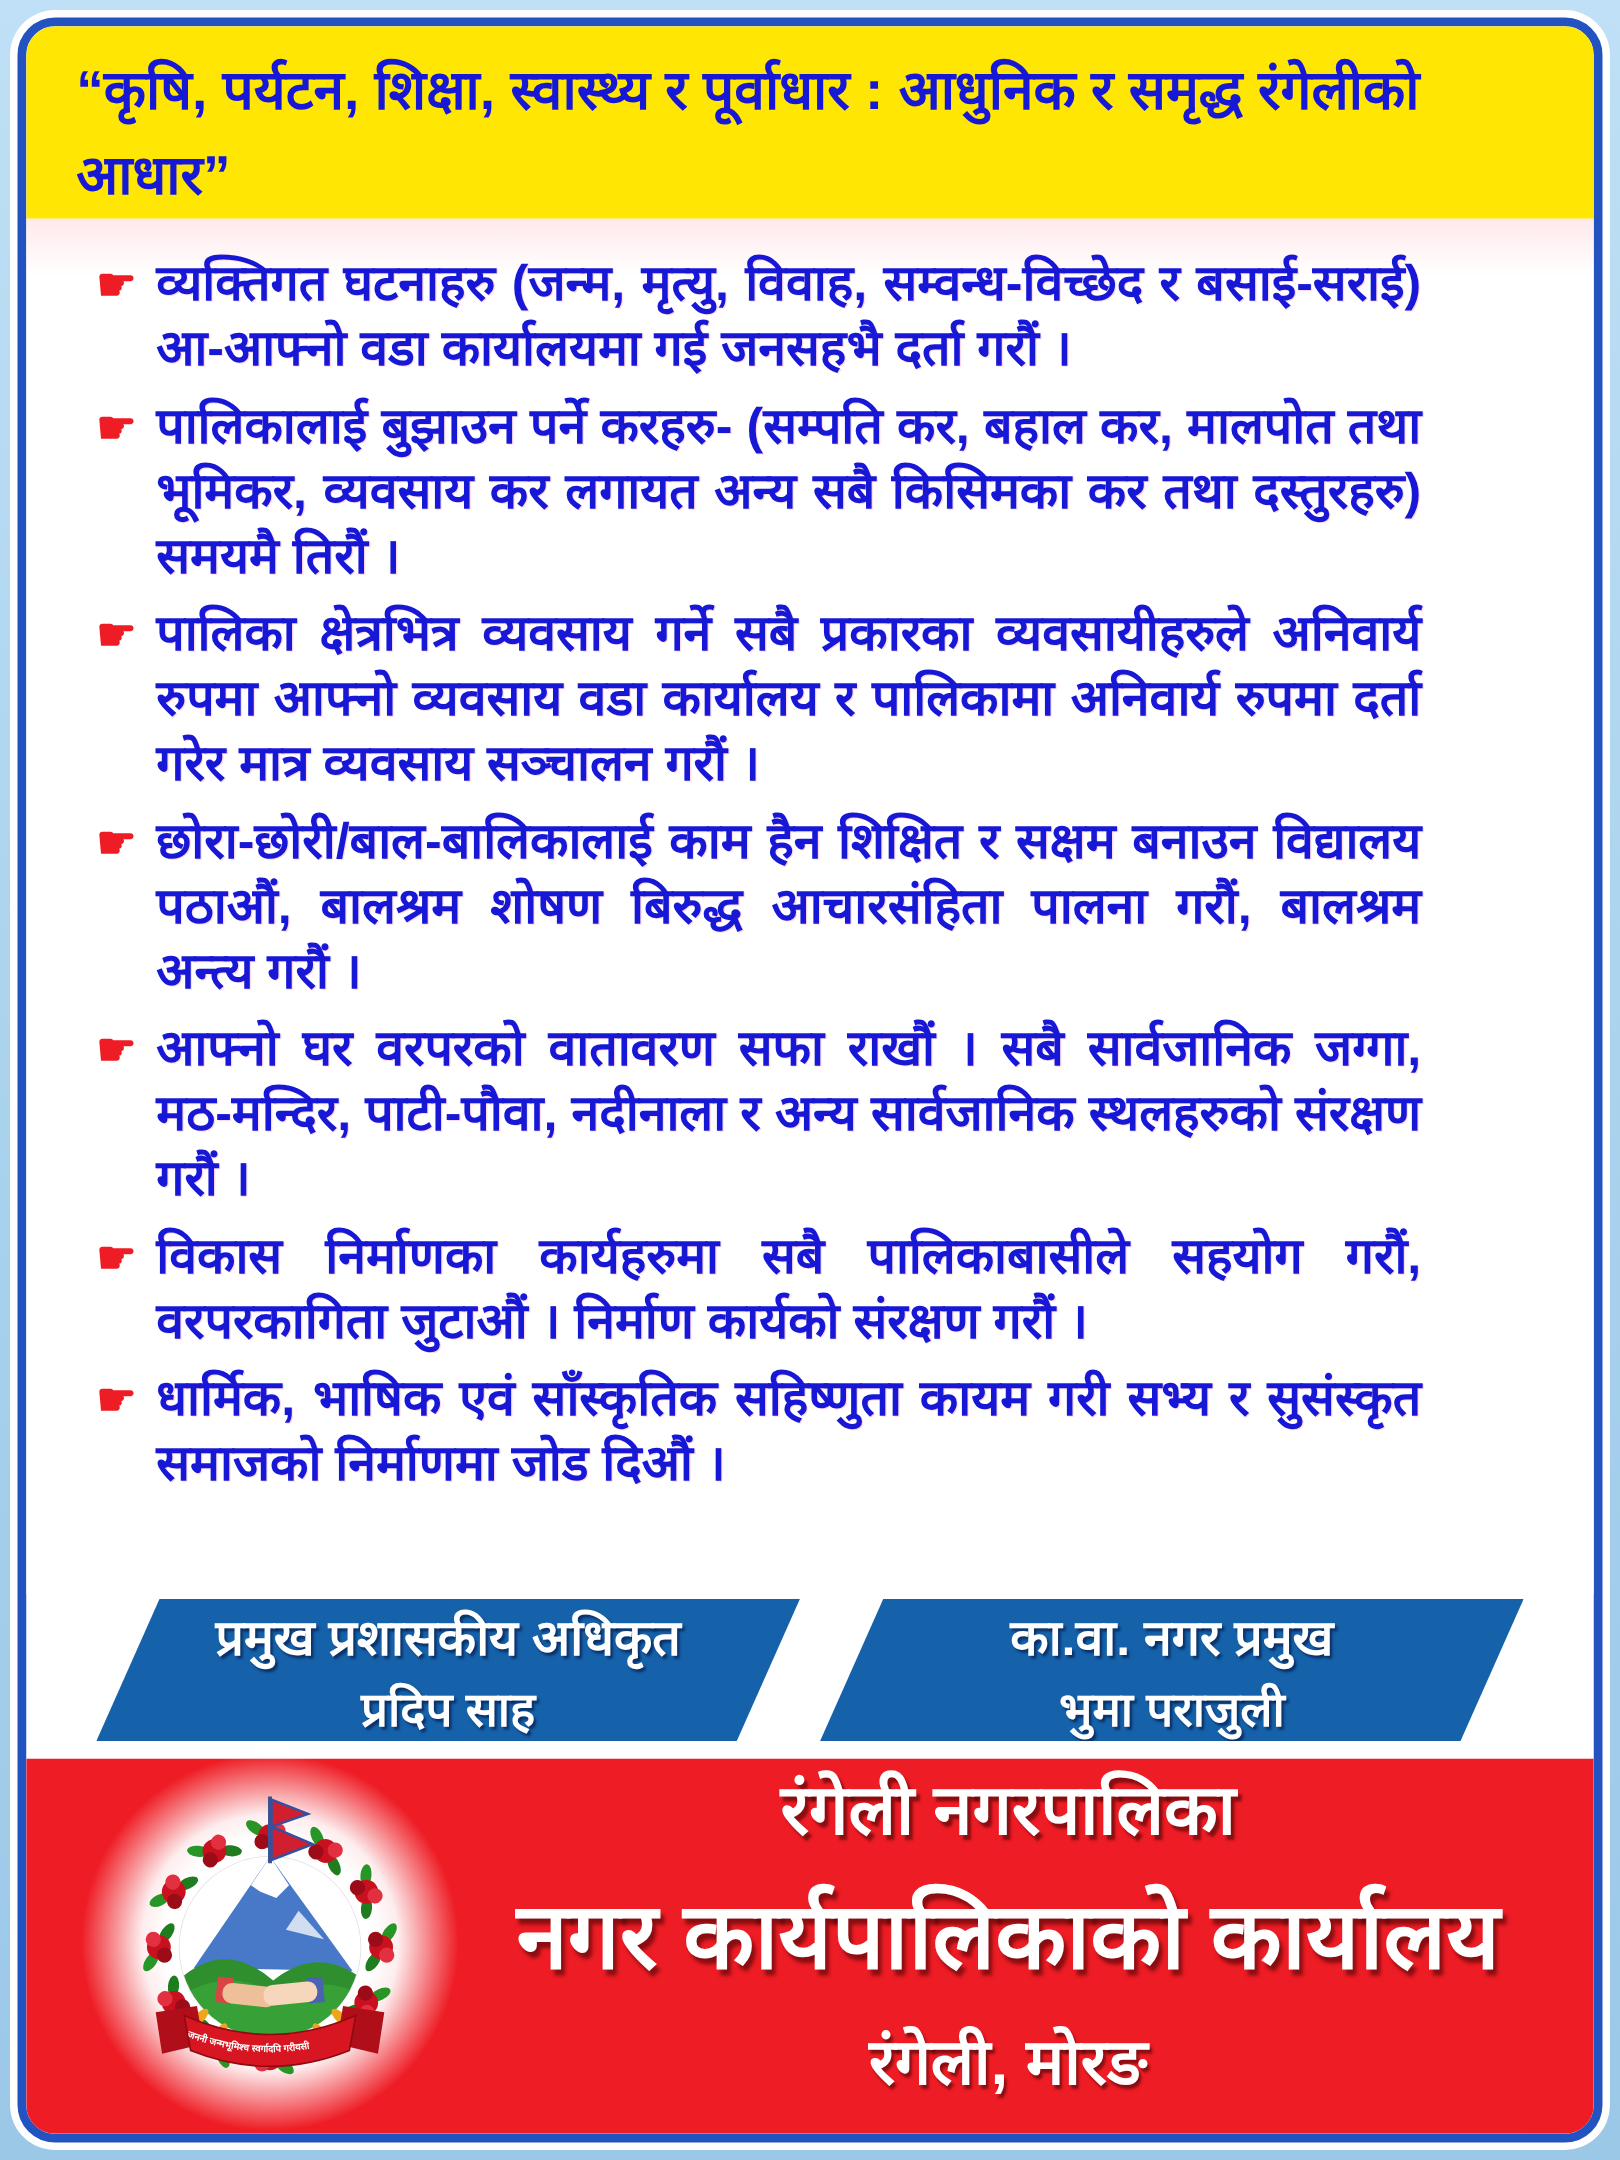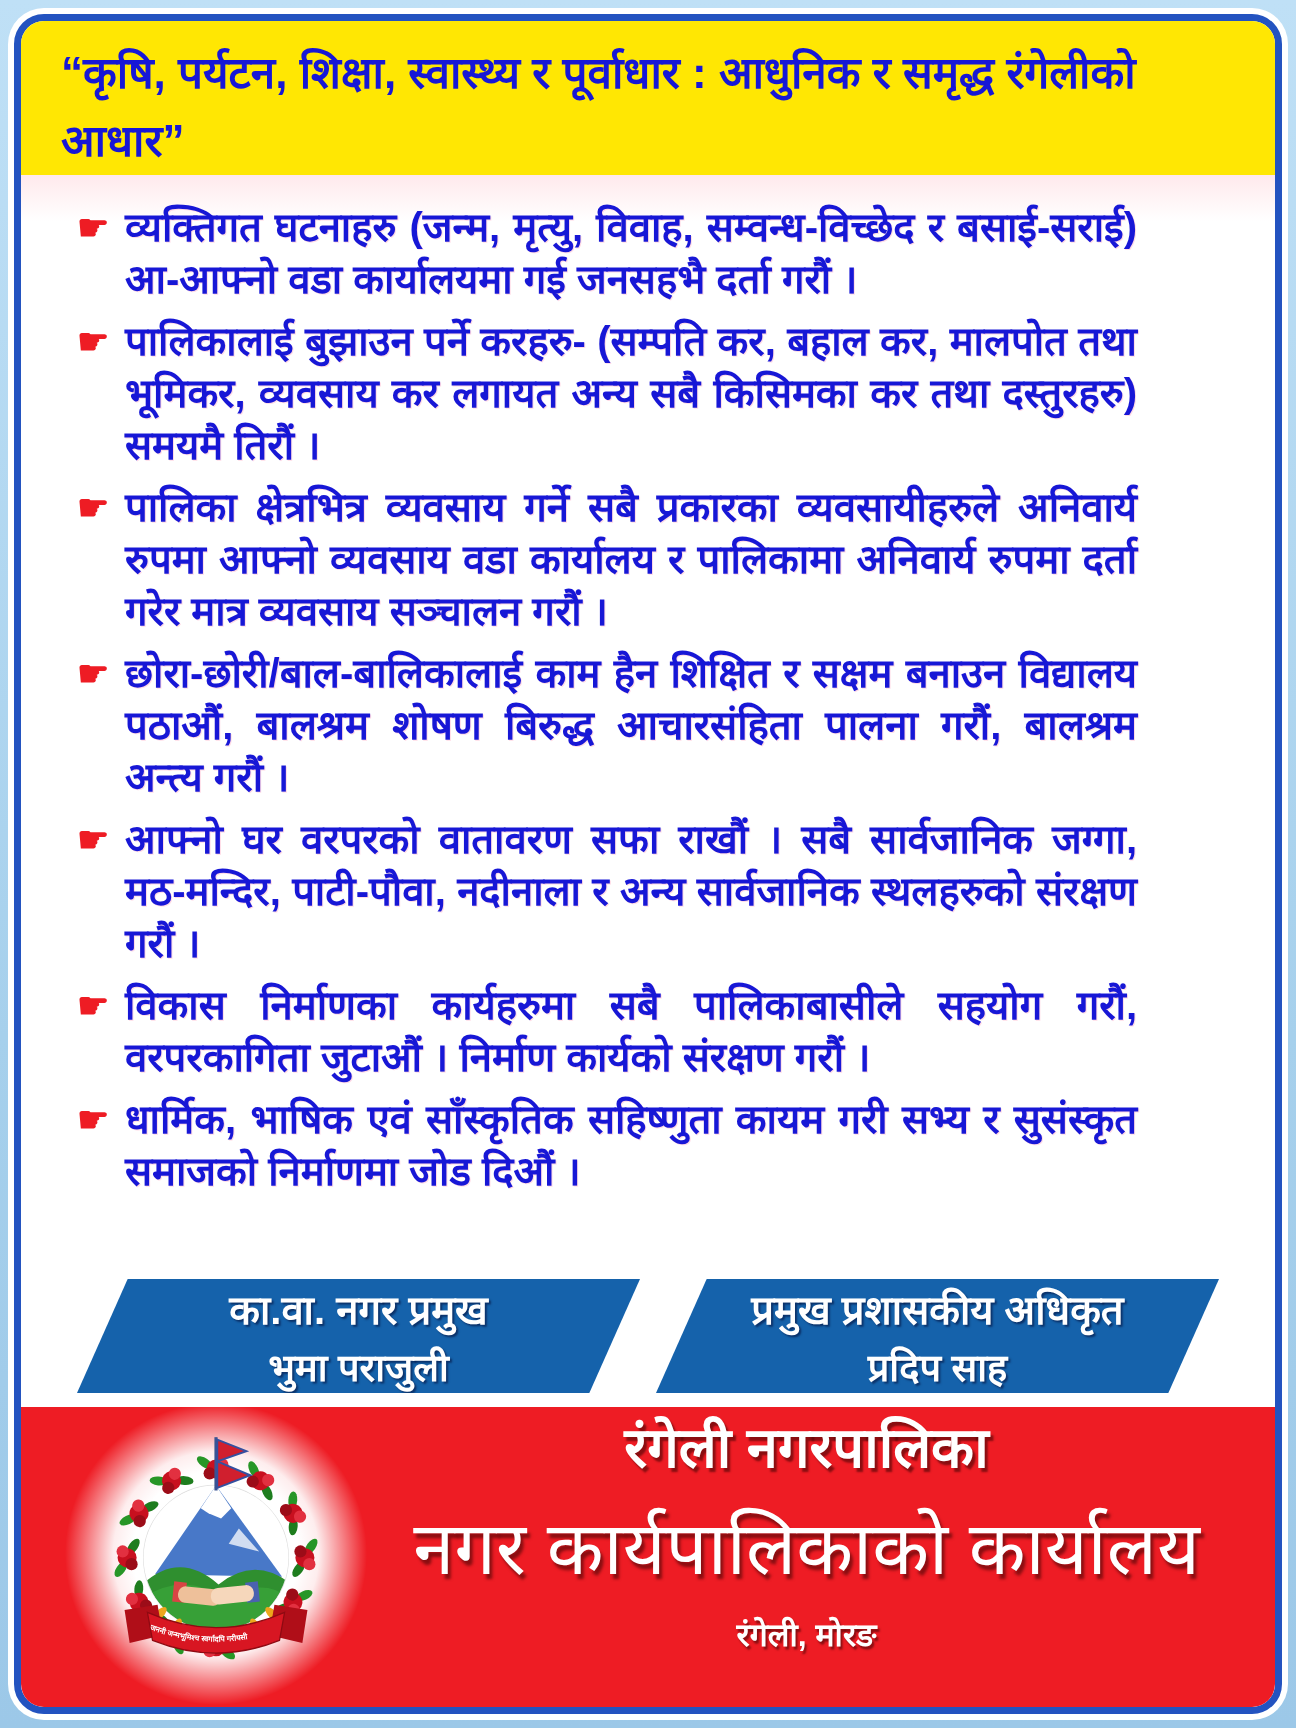--- a/index.html
+++ b/index.html
@@ -70,22 +70,22 @@
   }
   .emblem-wrap {
     position:absolute; left:44px; top:-4px; width:302px; height:302px;
     border-radius:50%;
     background:radial-gradient(closest-side,#ffffff 55%, rgba(255,255,255,.92) 68%, rgba(255,255,255,0) 100%);
     display:flex; align-items:center; justify-content:center;
   }
   svg.emblem { width:254px; height:254px; }
   .footer-text { margin-left:345px; margin-right:28px; text-align:center; color:#ffffff; }
   .org1 { font-size:56px; font-weight:bold; text-shadow:3px 4px 2px rgba(70,5,5,.6); }
-  .org2 { font-size:74px; font-weight:normal; margin-top:12px; text-shadow:3px 5px 3px rgba(70,5,5,.6); }
-  .loc  { font-size:32px; font-weight:bold; margin-top:16px; text-shadow:2px 3px 2px rgba(70,5,5,.6); }
+  .org2 { font-size:74px; font-weight:bold; margin-top:12px; text-shadow:3px 5px 3px rgba(70,5,5,.6); }
+  .loc  { font-size:51px; font-weight:bold; margin-top:16px; text-shadow:2px 3px 2px rgba(70,5,5,.6); }
 </style>
 </head>
 <body>
 
 <div class="page">
   <div class="poster">
 
     <div class="yellow-head">
       <div class="quote">“कृषि, पर्यटन, शिक्षा, स्वास्थ्य र पूर्वाधार : आधुनिक र समृद्ध रंगेलीको आधार”</div>
     </div>
@@ -116,26 +116,26 @@
         <span>विकास निर्माणका कार्यहरुमा सबै पालिकाबासीले सहयोग गरौं, वरपरकागिता जुटाऔं । निर्माण कार्यको संरक्षण गरौं ।</span>
       </div>
       <div class="bullet">
         <span class="hand">☛</span>
         <span>धार्मिक, भाषिक एवं साँस्कृतिक सहिष्णुता कायम गरी सभ्य र सुसंस्कृत समाजको निर्माणमा जोड दिऔं ।</span>
       </div>
     </div>
 
     <div class="ribbons">
       <div class="ribbon">
+        <div class="r-title">प्रमुख प्रशासकीय अधिकृत</div>
+        <div class="r-name">प्रदिप साह</div>
+      </div>
+      <div class="ribbon">
         <div class="r-title">का.वा. नगर प्रमुख</div>
         <div class="r-name">भुमा पराजुली</div>
-      </div>
-      <div class="ribbon">
-        <div class="r-title">प्रमुख प्रशासकीय अधिकृत</div>
-        <div class="r-name">प्रदिप साह</div>
       </div>
     </div>
 
     <div class="footer">
       <div class="emblem-wrap">
         <svg class="emblem" viewBox="0 0 200 200">
           <defs>
             <g id="fl">
               <ellipse cx="9" cy="5" rx="7" ry="3.5" fill="#1e7d1e" transform="rotate(35 9 5)"></ellipse>
               <ellipse cx="-9" cy="-5" rx="7" ry="3.5" fill="#279627" transform="rotate(35 -9 -5)"></ellipse>

